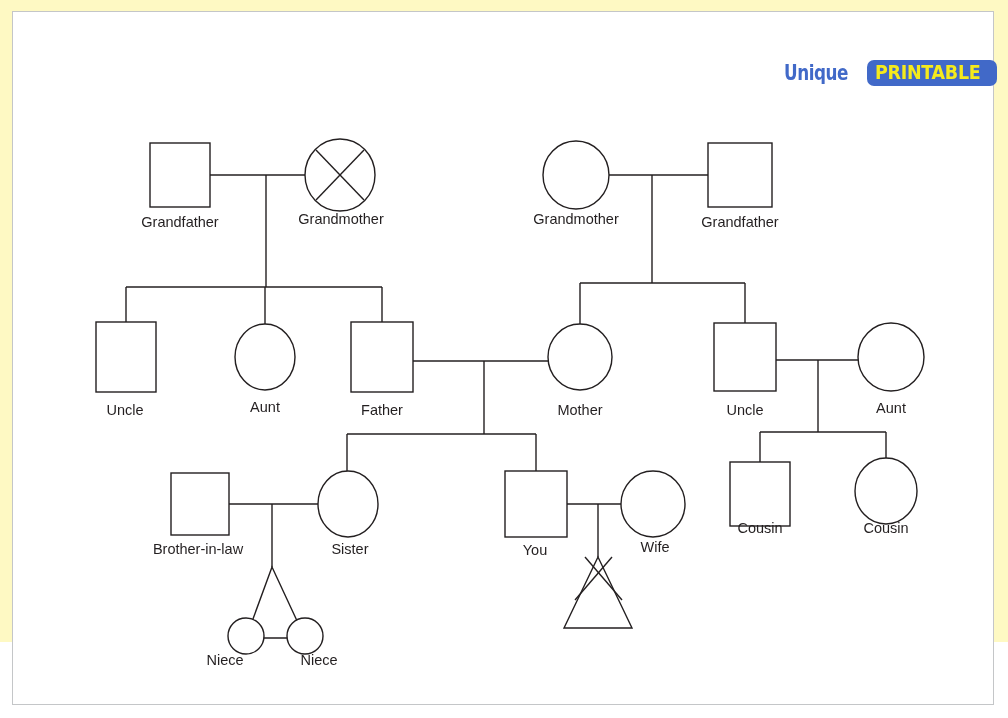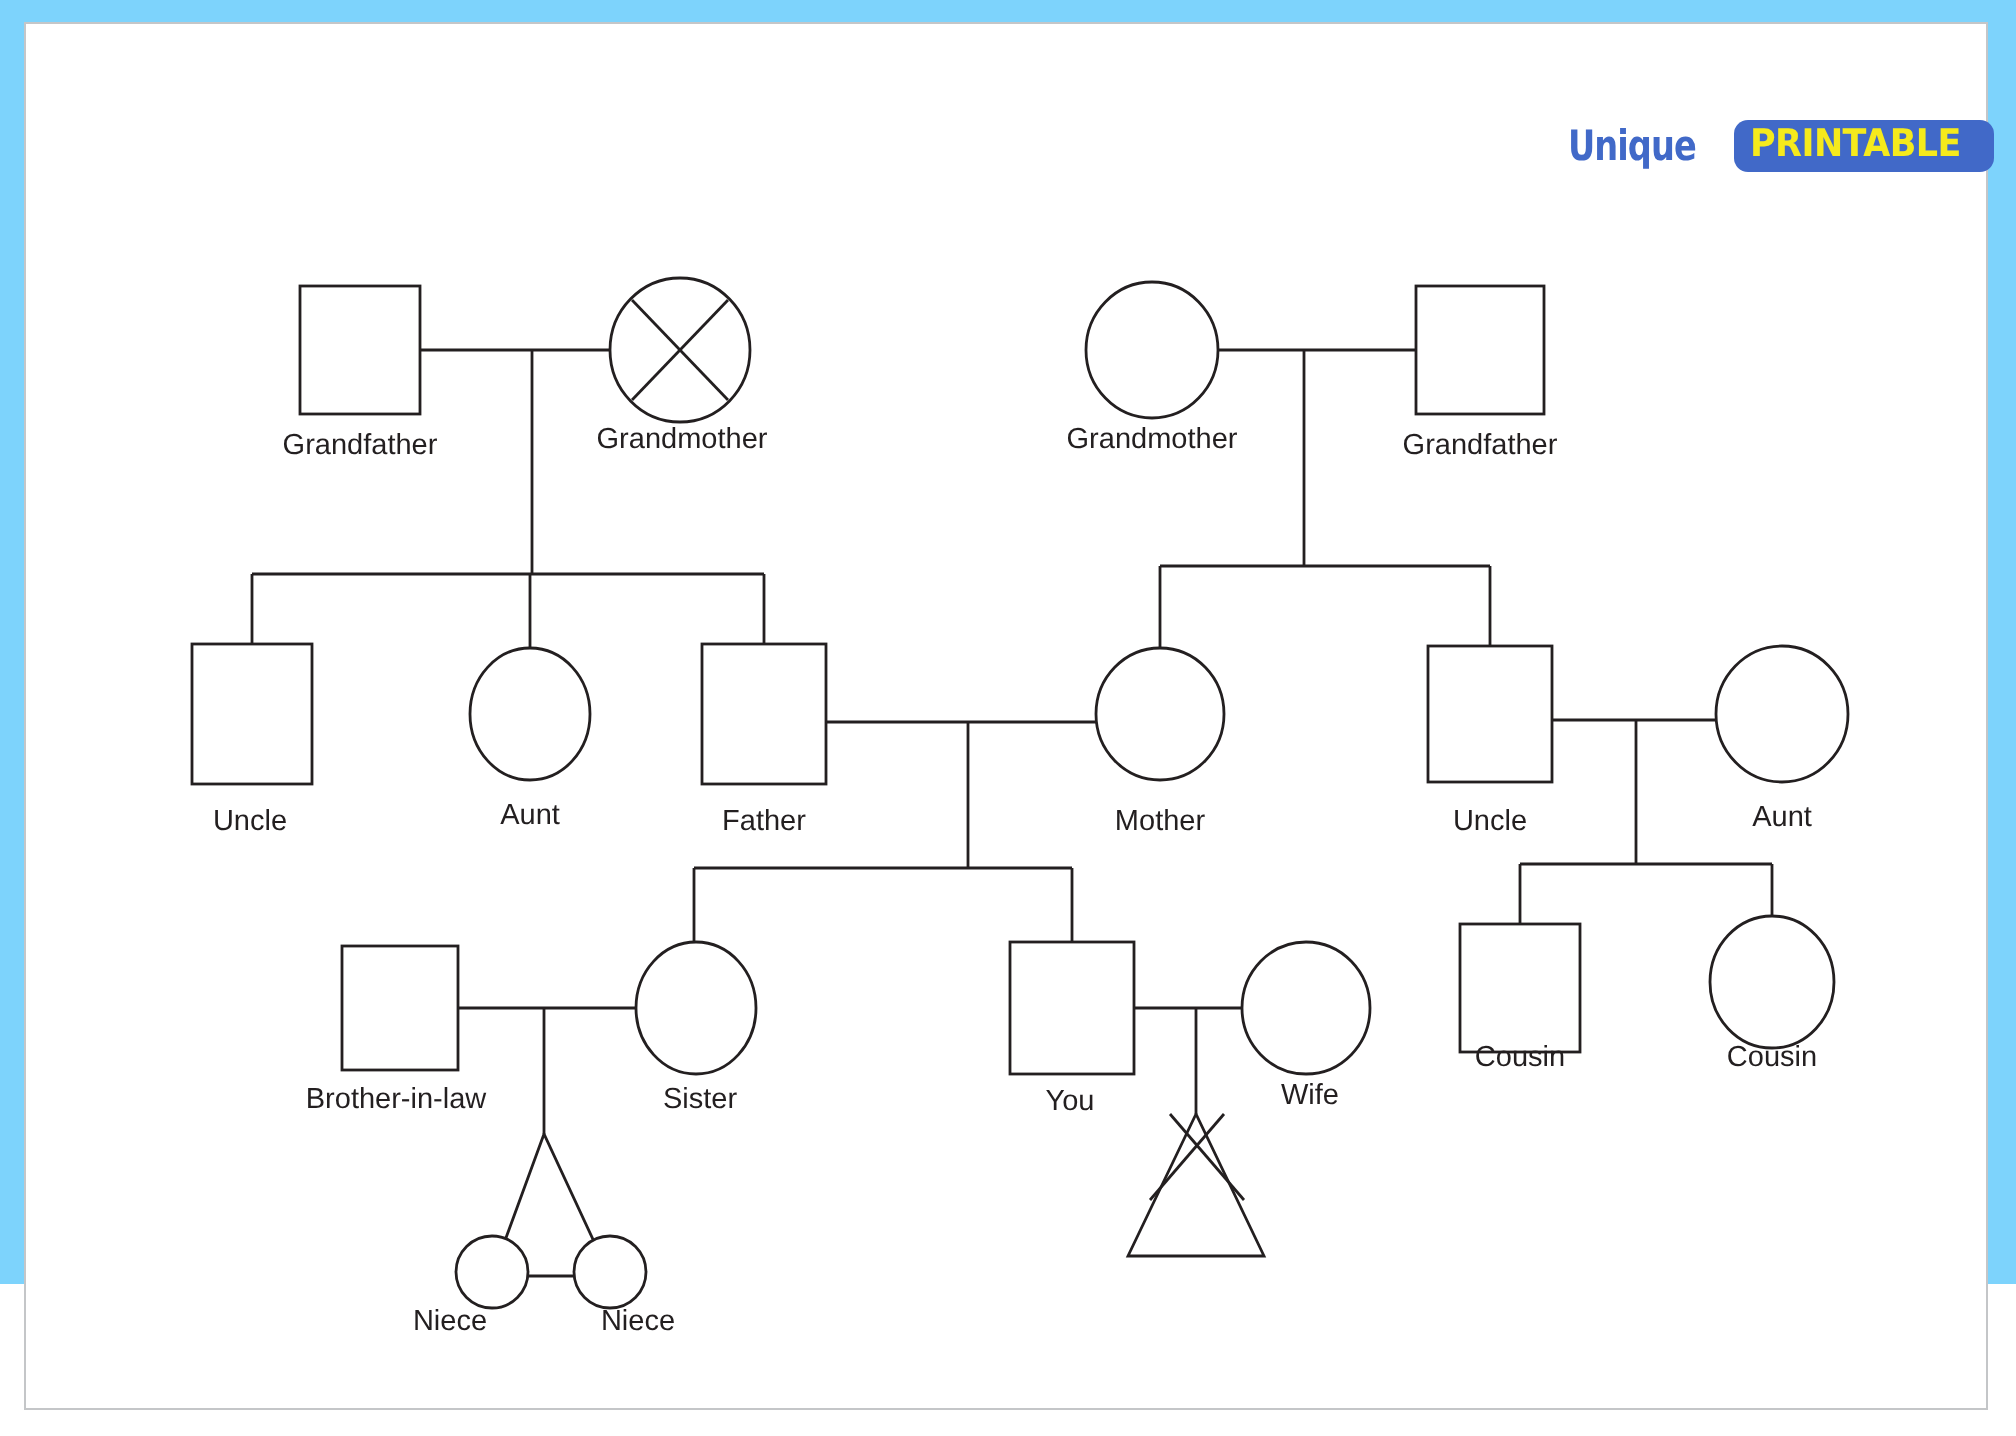--- a/index.html
+++ b/index.html
@@ -11,21 +11,21 @@
   body {
     width: 1008px;
     height: 718px;
     font-family: "Liberation Sans", sans-serif;
     overflow: hidden;
   }
   #page {
     position: relative;
     width: 1008px;
     height: 642px;
-    background: #7dd3fc;
+    background: #fef9c3;
   }
   #page-frame {
     position: absolute;
     left: 12px;
     top: 11px;
     width: 982px;
     height: 694px;
     border: 1px solid #c4c6c8;
     box-sizing: border-box;
     background: #ffffff;

